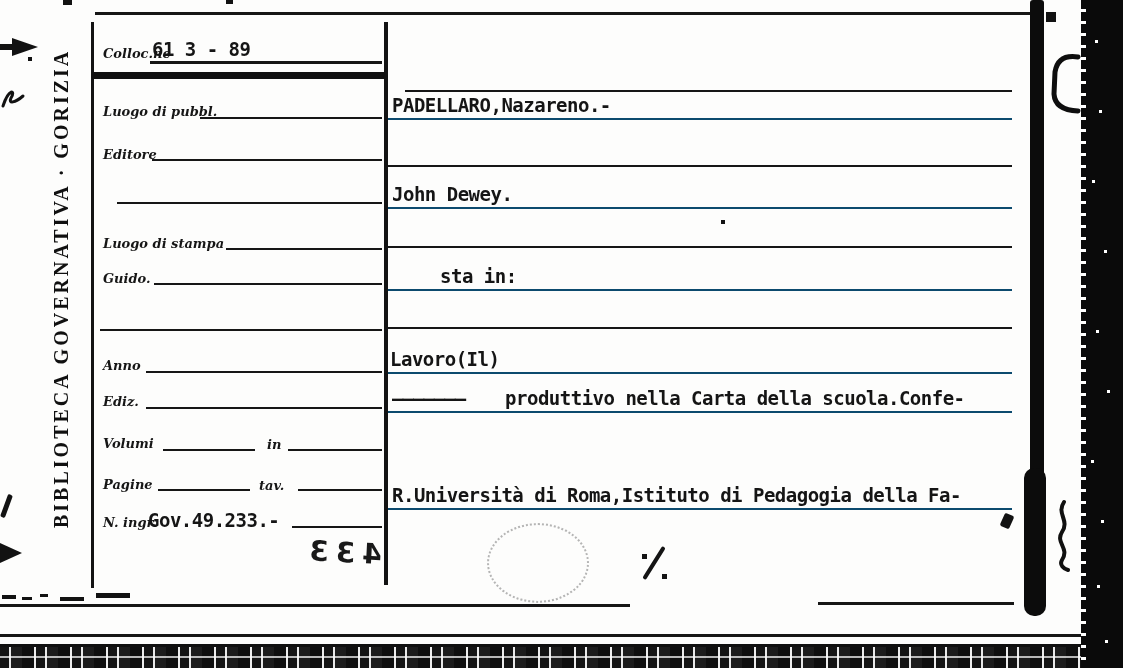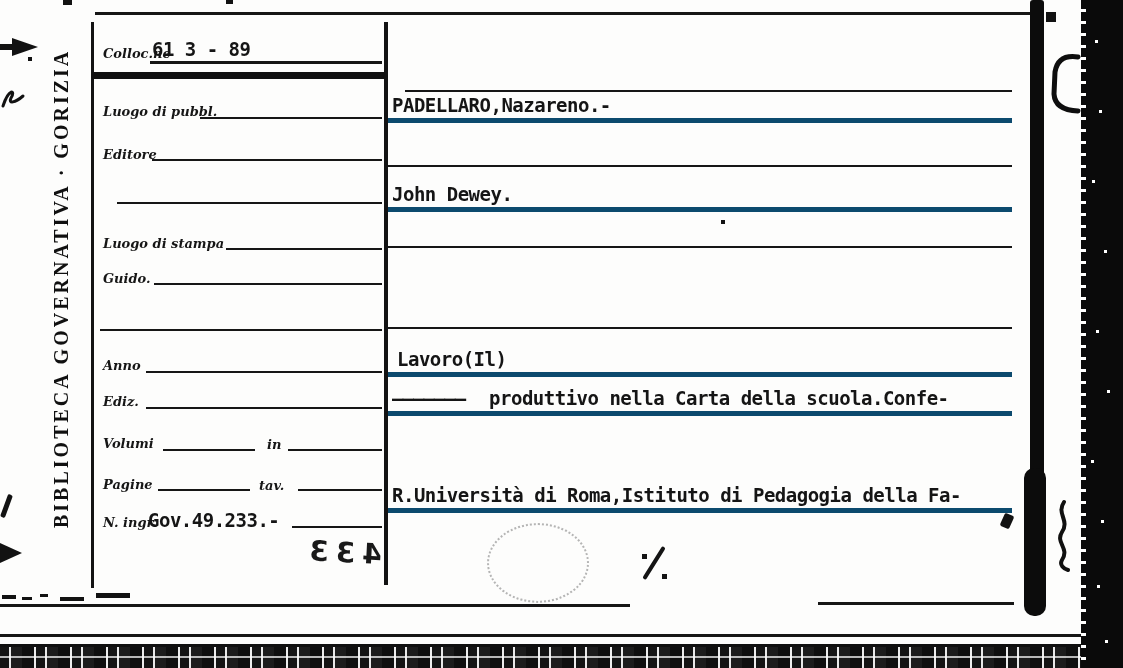--- a/index.html
+++ b/index.html
@@ -3,21 +3,21 @@
 <meta charset="utf-8">
 <style>
   html,body{margin:0;padding:0;background:#ffffff;}
   #scan{position:relative;width:1123px;height:668px;background:#fdfdfc;overflow:hidden;
         font-family:"DejaVu Sans",sans-serif;}
   .hrule{position:absolute;height:2px;background:#161616;}
   .vrule{position:absolute;width:3px;background:#131313;}
   .lbl{position:absolute;font:italic 700 13px "DejaVu Serif",serif;color:#161616;white-space:nowrap;}
   .typed{font:700 19px/26px "DejaVu Sans Mono",monospace;color:#151515;letter-spacing:-0.5px;white-space:pre;}
   .typed-abs{position:absolute;}
-  .rrow{position:absolute;left:388px;width:624px;height:26px;border-bottom:5px solid #0c4a6e;}
+  .rrow{position:absolute;left:388px;width:624px;height:26px;border-bottom:2px solid #0c4a6e;}
   .rrow .typed{display:block;}
   .spine{position:absolute;top:528px;left:50px;transform:rotate(-90deg);transform-origin:0 0;
          font:700 20px "Liberation Serif",serif;letter-spacing:3px;color:#101010;white-space:nowrap;}
   .handwritten{position:absolute;left:300px;top:536px;width:84px;text-align:center;
          font:700 28px "DejaVu Sans",sans-serif;color:#191919;letter-spacing:7px;
          transform:scaleX(-1) rotate(-3deg);}
   .stamp{position:absolute;left:487px;top:523px;width:98px;height:76px;border:2px dotted #8f8f8f;
          border-radius:50%;opacity:.65;}
   .pct{position:absolute;left:640px;top:542px;width:30px;height:40px;}
   .pct .bar{position:absolute;left:12px;top:2px;width:4px;height:38px;background:#141414;
@@ -32,21 +32,21 @@
          box-shadow:4px 70px 0 #fff,-3px 140px 0 #fff,9px 210px 0 #fff,1px 290px 0 #fff,
                     12px 350px 0 #fff,-4px 420px 0 #fff,6px 480px 0 #fff,2px 545px 0 #fff,10px 600px 0 #fff;}
   .thin-bar{position:absolute;left:1030px;top:0;width:14px;height:612px;background:#0c0c0c;border-radius:3px;}
   .bar-bulge{position:absolute;left:1024px;top:468px;width:22px;height:148px;background:#0c0c0c;border-radius:10px;}
   .bottom-texture{position:absolute;left:0;top:644px;width:1123px;height:24px;border-top:3px solid #101010;
          background-image:
            linear-gradient(180deg,transparent 0 9px,rgba(255,255,255,.7) 9px 11px,transparent 11px 24px),
            repeating-linear-gradient(90deg,#141414 0 9px,#e9e9e9 9px 11px,#1c1c1c 11px 22px,#0f0f0f 22px 34px,#ededed 34px 36px);}
   svg{position:absolute;overflow:visible;}
   .ditto{display:inline-block;letter-spacing:-1px;}
-  .desc-text{margin-left:24px;text-align:right;}
+  .desc-text{margin-left:40px;text-align:right;}
 </style>
 </head>
 <body>
 
 <div id="scan">
 
   <div class="hrule" style="left:95px;top:12px;width:945px;height:3px;"></div>
   <div class="speck" style="left:63px;top:0;width:9px;height:5px;"></div>
   <div class="speck" style="left:226px;top:0;width:7px;height:4px;"></div>
   <div class="speck" style="left:1046px;top:12px;width:10px;height:10px;"></div>
@@ -106,25 +106,28 @@
   </div>
 
   <div class="hrule" style="left:388px;top:165px;width:624px;"></div>
 
   <div class="rrow" style="top:181px;">
     <span class="typed" style="padding-left:4px;">John Dewey.</span>
   </div>
 
   <div class="hrule" style="left:388px;top:246px;width:624px;"></div>
 
+  <div class="rrow" style="top:263px;">
+    <span class="typed" style="padding-left:52px;">sta in:</span>
+  </div>
 
   <div class="hrule" style="left:388px;top:327px;width:624px;"></div>
 
   <div class="rrow" style="top:346px;">
-    <span class="typed" style="padding-left:9px;">Lavoro(Il)</span>
+    <span class="typed" style="padding-left:2px;">Lavoro(Il)</span>
   </div>
 
   <div class="rrow" style="top:385px;">
     <span class="typed" style="padding-left:4px;"><span class="ditto">———————</span><span class="desc-text">produttivo nella Carta della scuola.Confe-</span></span>
   </div>
 
 
 
   <div class="rrow" style="top:482px;">
     <span class="typed" style="padding-left:4px;">R.Università di Roma,Istituto di Pedagogia della Fa-</span>

